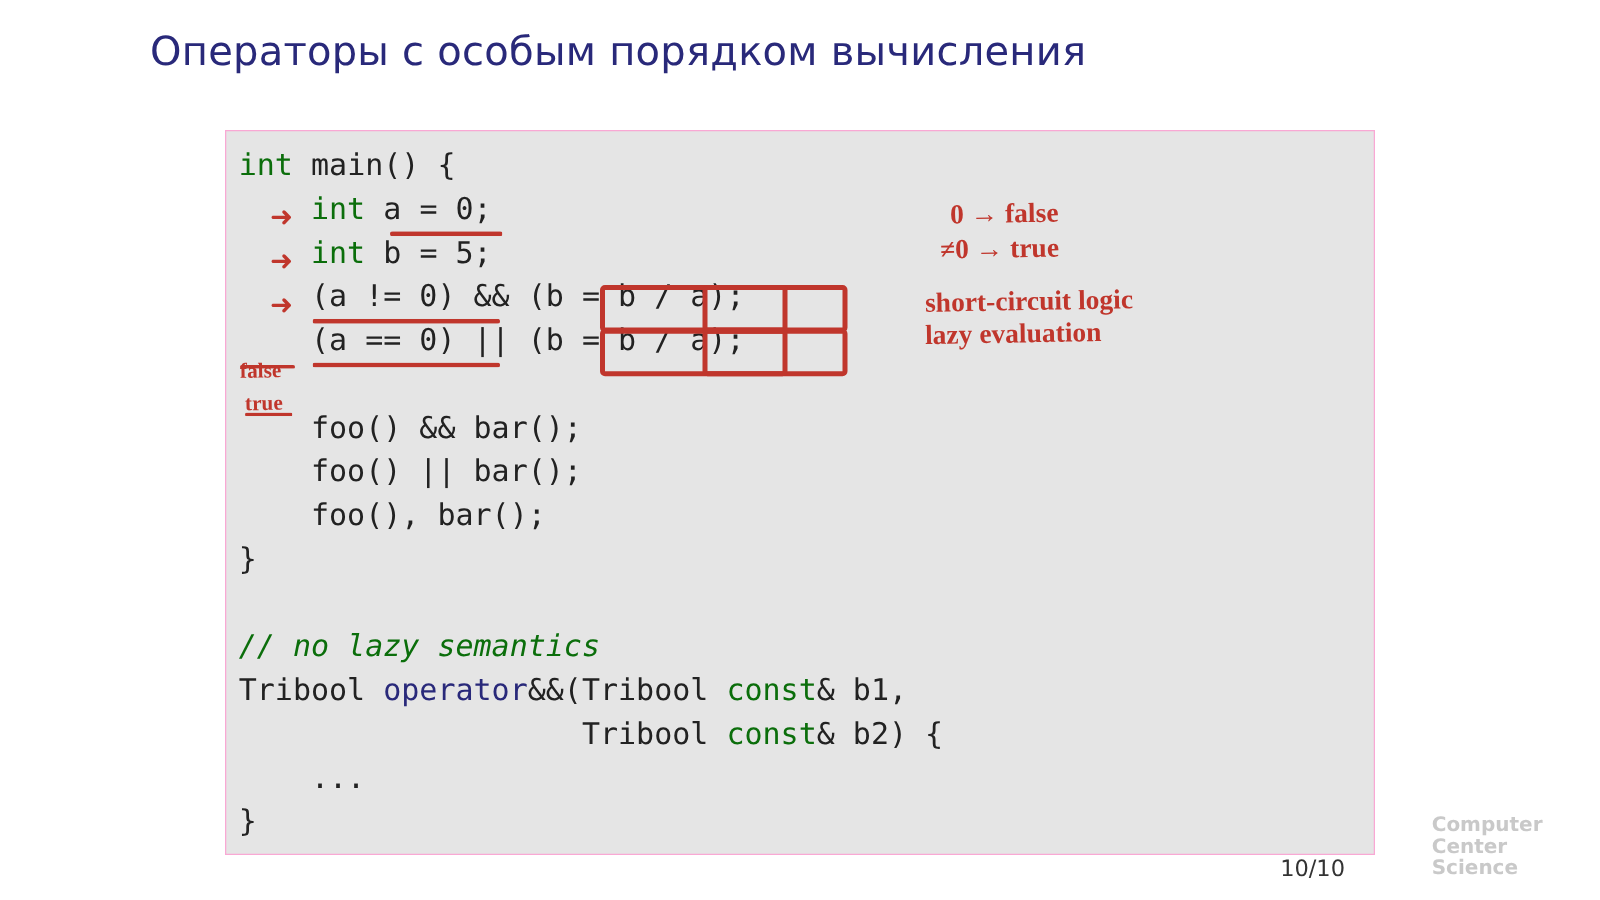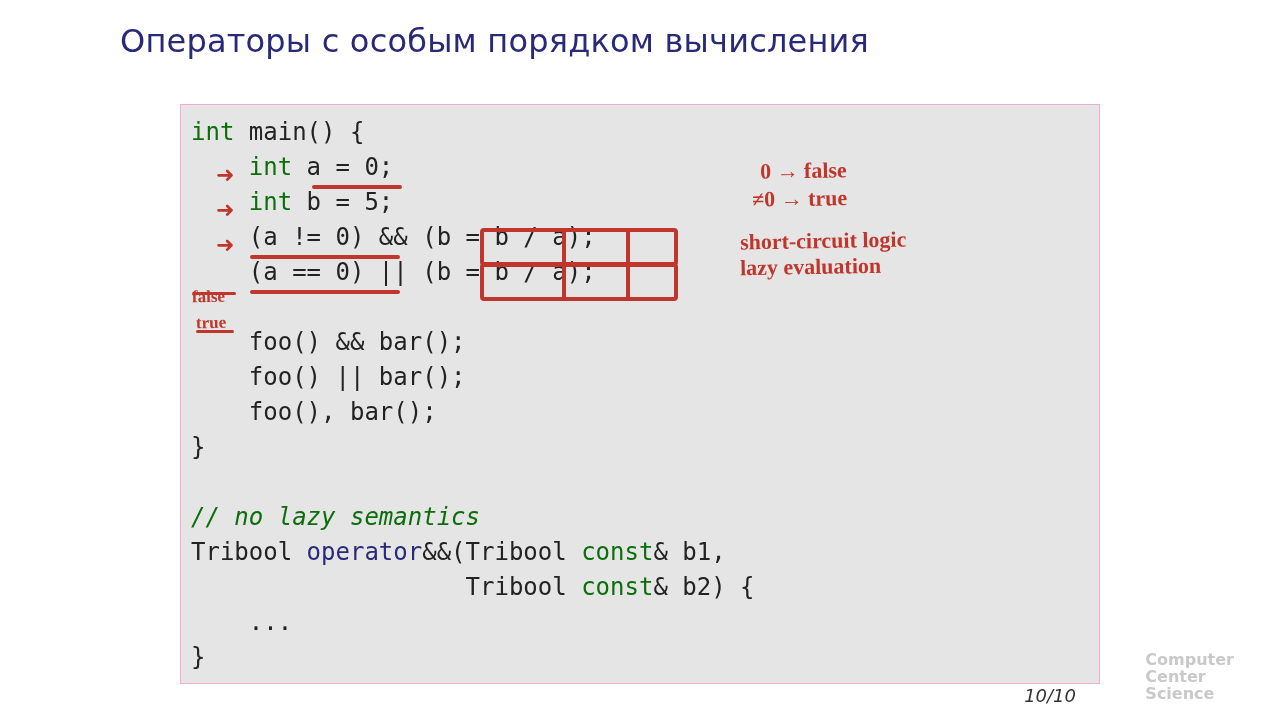--- a/index.html
+++ b/index.html
@@ -50,21 +50,20 @@
   .kw { color: #0b6e0b; } 
   .op { color: #29297a; } 
   .cm { color: #0b6e0b; font-style: italic; }
 
   .pagenum {
     position: absolute;
     right: 180px;
     bottom: 14px;
     font-size: 18px;
     color: #333;
-    font-style: italic;
   }
   .logo {
     position: absolute;
     right: 22px;
     bottom: 18px;
     font-size: 16px;
     line-height: 17px;
     color: #c9c9c9;
     font-weight: 600;
     text-align: left;

